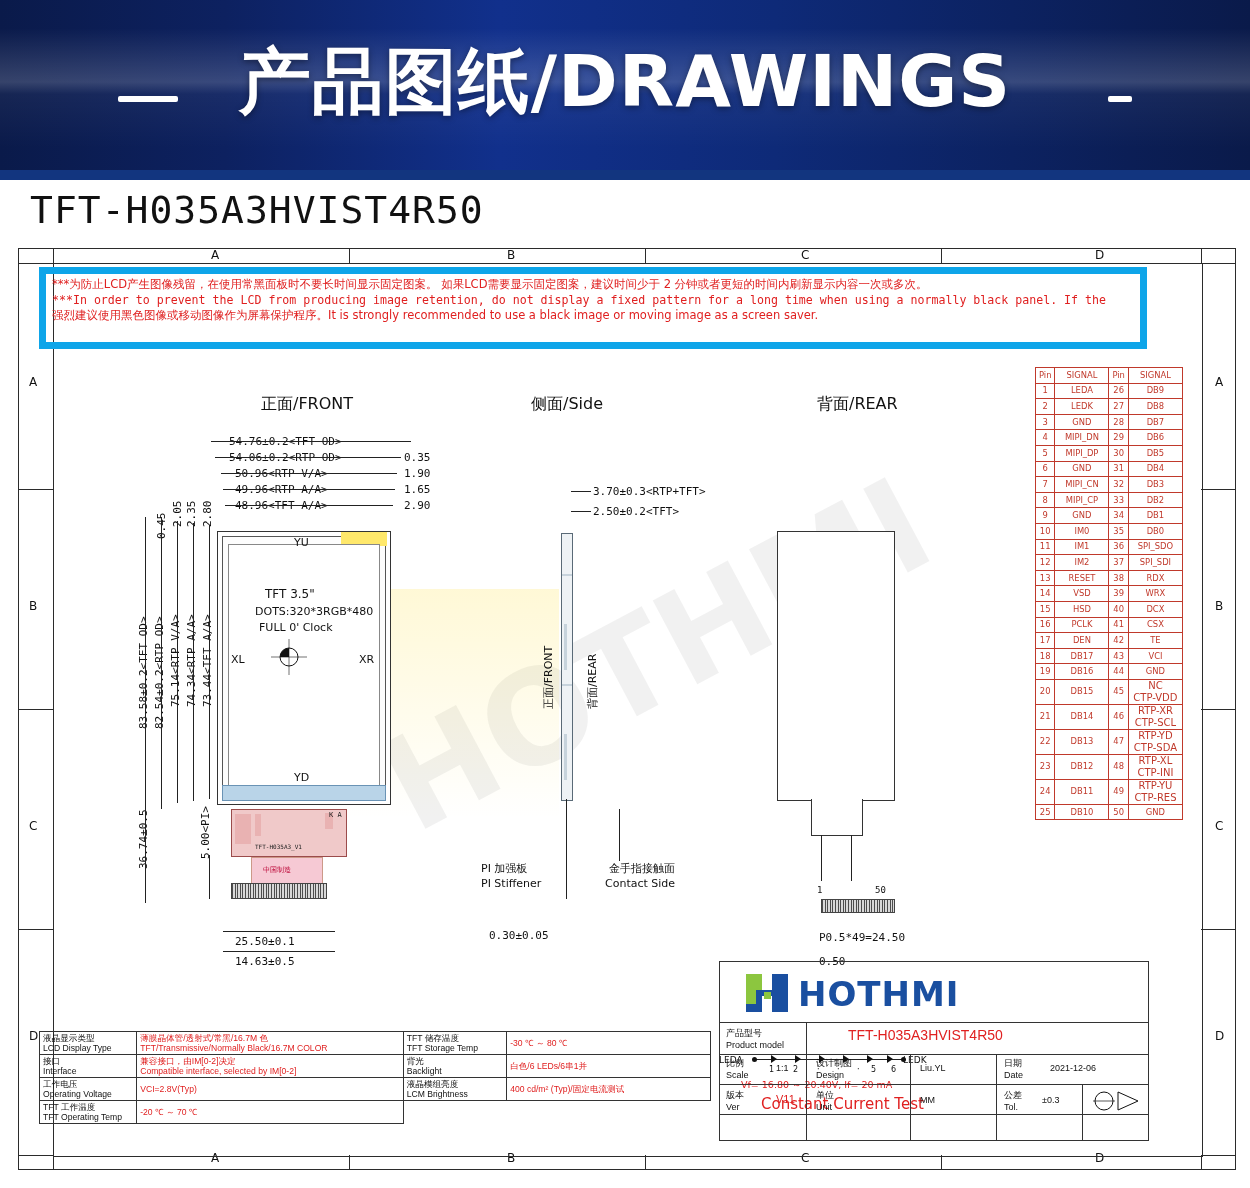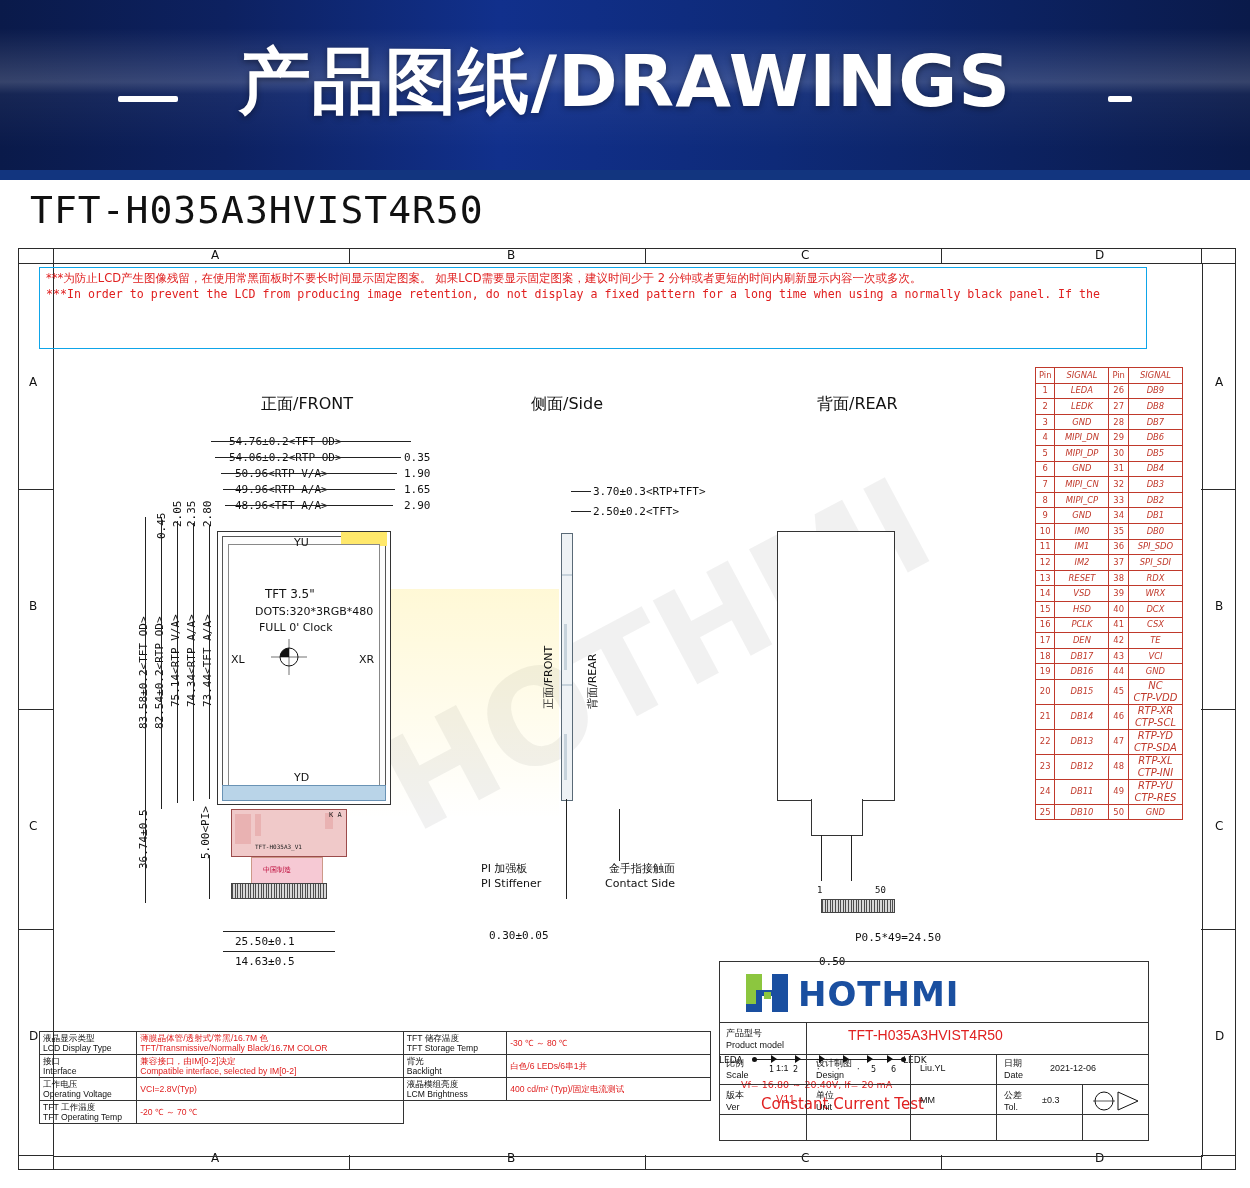--- a/index.html
+++ b/index.html
@@ -24,21 +24,21 @@
   .partno{position:absolute;left:30px;top:188px;font-family:"DejaVu Sans Mono","Liberation Mono",monospace;
     font-size:38px;letter-spacing:1px;color:#111;}
 
   
   .frame{position:absolute;left:18px;top:248px;width:1216px;height:920px;border:1px solid #2b2b2b;}
   .inner{position:absolute;left:34px;top:14px;width:1148px;height:892px;border:1px solid #2b2b2b;}
   .zone{position:absolute;font-family:"DejaVu Sans","Liberation Sans",sans-serif;font-size:12px;color:#111;}
   .ztick{position:absolute;background:#2b2b2b;}
 
   
-  .notice{position:absolute;left:20px;top:18px;width:1108px;height:82px;border:1px solid #0ea5e9;
+  .notice{position:absolute;left:20px;top:18px;width:1108px;height:82px;border:7px solid #0ea5e9;
     padding:3px 6px;box-sizing:border-box;}
   .notice div{color:#e02020;font-family:"DejaVu Sans Mono","Liberation Mono",monospace;
     font-size:11.6px;line-height:15.5px;white-space:nowrap;}
   .notice .cn{font-family:"DejaVu Sans","Liberation Sans",sans-serif;font-size:11.5px;}
 
   
   .viewcap{position:absolute;font-family:"DejaVu Sans","Liberation Sans",sans-serif;font-size:16px;color:#111;}
 
   
   .panel-out{position:absolute;border:1px solid #333;background:#fff;}
@@ -65,21 +65,21 @@
   
   .rear{position:absolute;border:1px solid #333;background:#fff;}
   .rear-tab{position:absolute;border:1px solid #333;background:#fff;border-top:none;}
   .conn{position:absolute;background:repeating-linear-gradient(90deg,#4d4d4d 0 1px,#d9d9d9 1px 2.6px);border:1px solid #444;}
 
   
   .pintable{position:absolute;left:1016px;top:118px;width:148px;border-collapse:collapse;}
   .pintable td{border:1px solid #c0392b;color:#c0392b;font-family:"DejaVu Sans","Liberation Sans",sans-serif;
     font-size:8.4px;text-align:center;height:14.6px;line-height:1.05;padding:0;}
   .pintable td.num{width:18px;}
-  .pintable td.sig{width:52px;font-style:italic;}
+  .pintable td.sig{width:52px;}
   .pintable tr.head td{font-size:8.4px;}
   .pintable td.multi{font-size:10px;line-height:12px;}
 
   
   .spec{position:absolute;left:20px;top:782px;width:672px;border-collapse:collapse;}
   .spec td{border:1px solid #333;font-size:8.6px;padding:1px 3px;vertical-align:middle;line-height:10px;}
   .spec .k{width:86px;color:#111;}
   .spec .k b{font-weight:normal;display:block;}
   .spec .v{color:#e02020;}
   .spec .k2{width:92px;}
@@ -156,20 +156,21 @@
     <div class="ztick" style="left:1182px;top:906px;width:34px;height:1px;"></div>
 
     <div class="inner"></div>
 
     <div class="wm">HOTHMI</div>
     <div class="wm2"></div>
 
     <div class="notice">
       <div class="cn">***为防止LCD产生图像残留，在使用常黑面板时不要长时间显示固定图案。 如果LCD需要显示固定图案，建议时间少于 2 分钟或者更短的时间内刷新显示内容一次或多次。</div>
       <div>***In order to prevent the LCD from producing image retention, do not display a fixed pattern for a long time when using a normally black panel. If the</div>
+      <div class="cn">强烈建议使用黑色图像或移动图像作为屏幕保护程序。It is strongly recommended to use a black image or moving image as a screen saver.</div>
     </div>
 
     <div class="viewcap" style="left:242px;top:145px;">正面/FRONT</div>
     <div class="viewcap" style="left:512px;top:145px;">侧面/Side</div>
     <div class="viewcap" style="left:798px;top:145px;">背面/REAR</div>
 
     <div class="dimtxt" style="left:210px;top:186px;">54.76±0.2&lt;TFT OD&gt;</div>
     <div class="dimtxt" style="left:210px;top:202px;">54.06±0.2&lt;RTP OD&gt;</div>
     <div class="dimtxt" style="left:216px;top:218px;">50.96&lt;RTP V/A&gt;</div>
     <div class="dimtxt" style="left:216px;top:234px;">49.96&lt;RTP A/A&gt;</div>
@@ -262,21 +263,21 @@
     <div class="lbl" style="left:586px;top:628px;">Contact Side</div>
     <div class="ln v" style="left:600px;top:560px;height:52px;"></div>
 
     <div class="rear" style="left:758px;top:282px;width:116px;height:268px;"></div>
     <div class="rear-tab" style="left:792px;top:550px;width:50px;height:36px;"></div>
     <div class="ln v" style="left:802px;top:586px;height:46px;"></div>
     <div class="ln v" style="left:832px;top:586px;height:46px;"></div>
     <div class="conn" style="left:802px;top:650px;width:72px;height:12px;"></div>
     <div class="dimtxt" style="left:798px;top:636px;font-size:9px;">1</div>
     <div class="dimtxt" style="left:856px;top:636px;font-size:9px;">50</div>
-    <div class="dimtxt" style="left:836px;top:682px;">P0.5*49=24.50</div>
+    <div class="dimtxt" style="left:800px;top:682px;">P0.5*49=24.50</div>
     <div class="dimtxt" style="left:800px;top:706px;">0.50</div>
 
     <table class="pintable">
       <tbody id="pin-tbody">
           <tr class="head">
             <td class="num">Pin</td>
             <td class="sig">SIGNAL</td>
             <td class="num">Pin</td>
             <td class="sig">SIGNAL</td>
           </tr>

